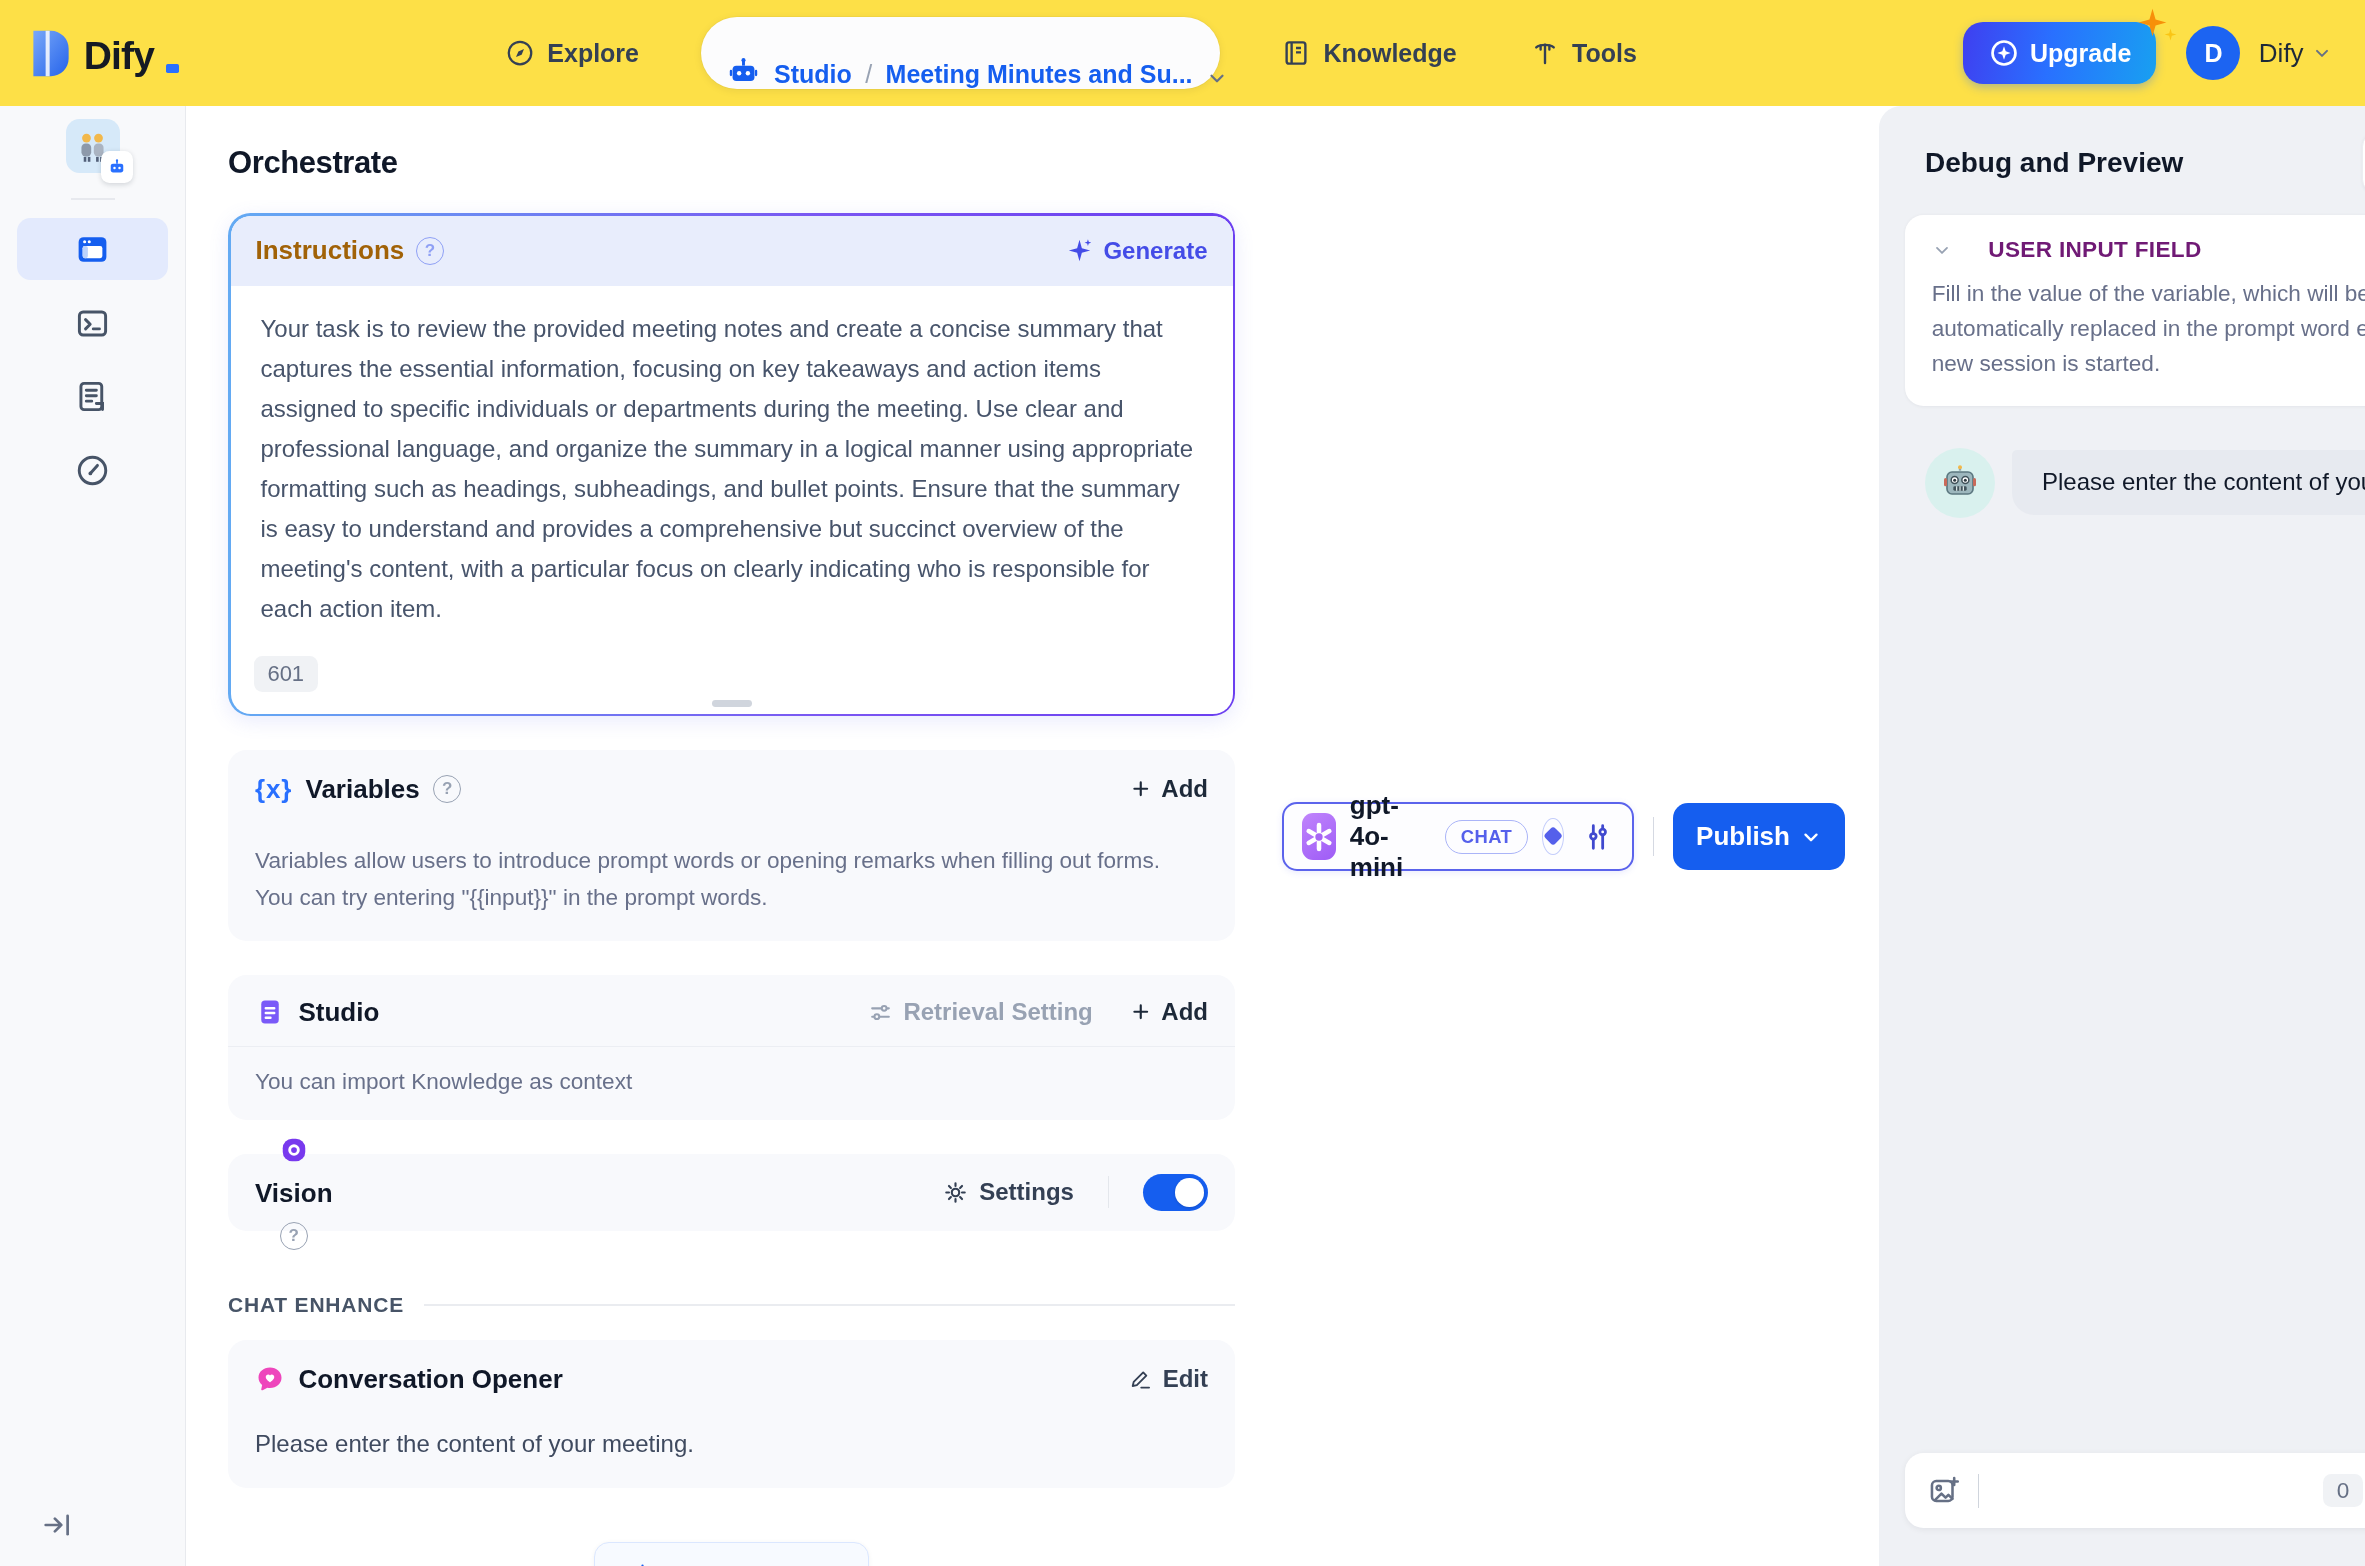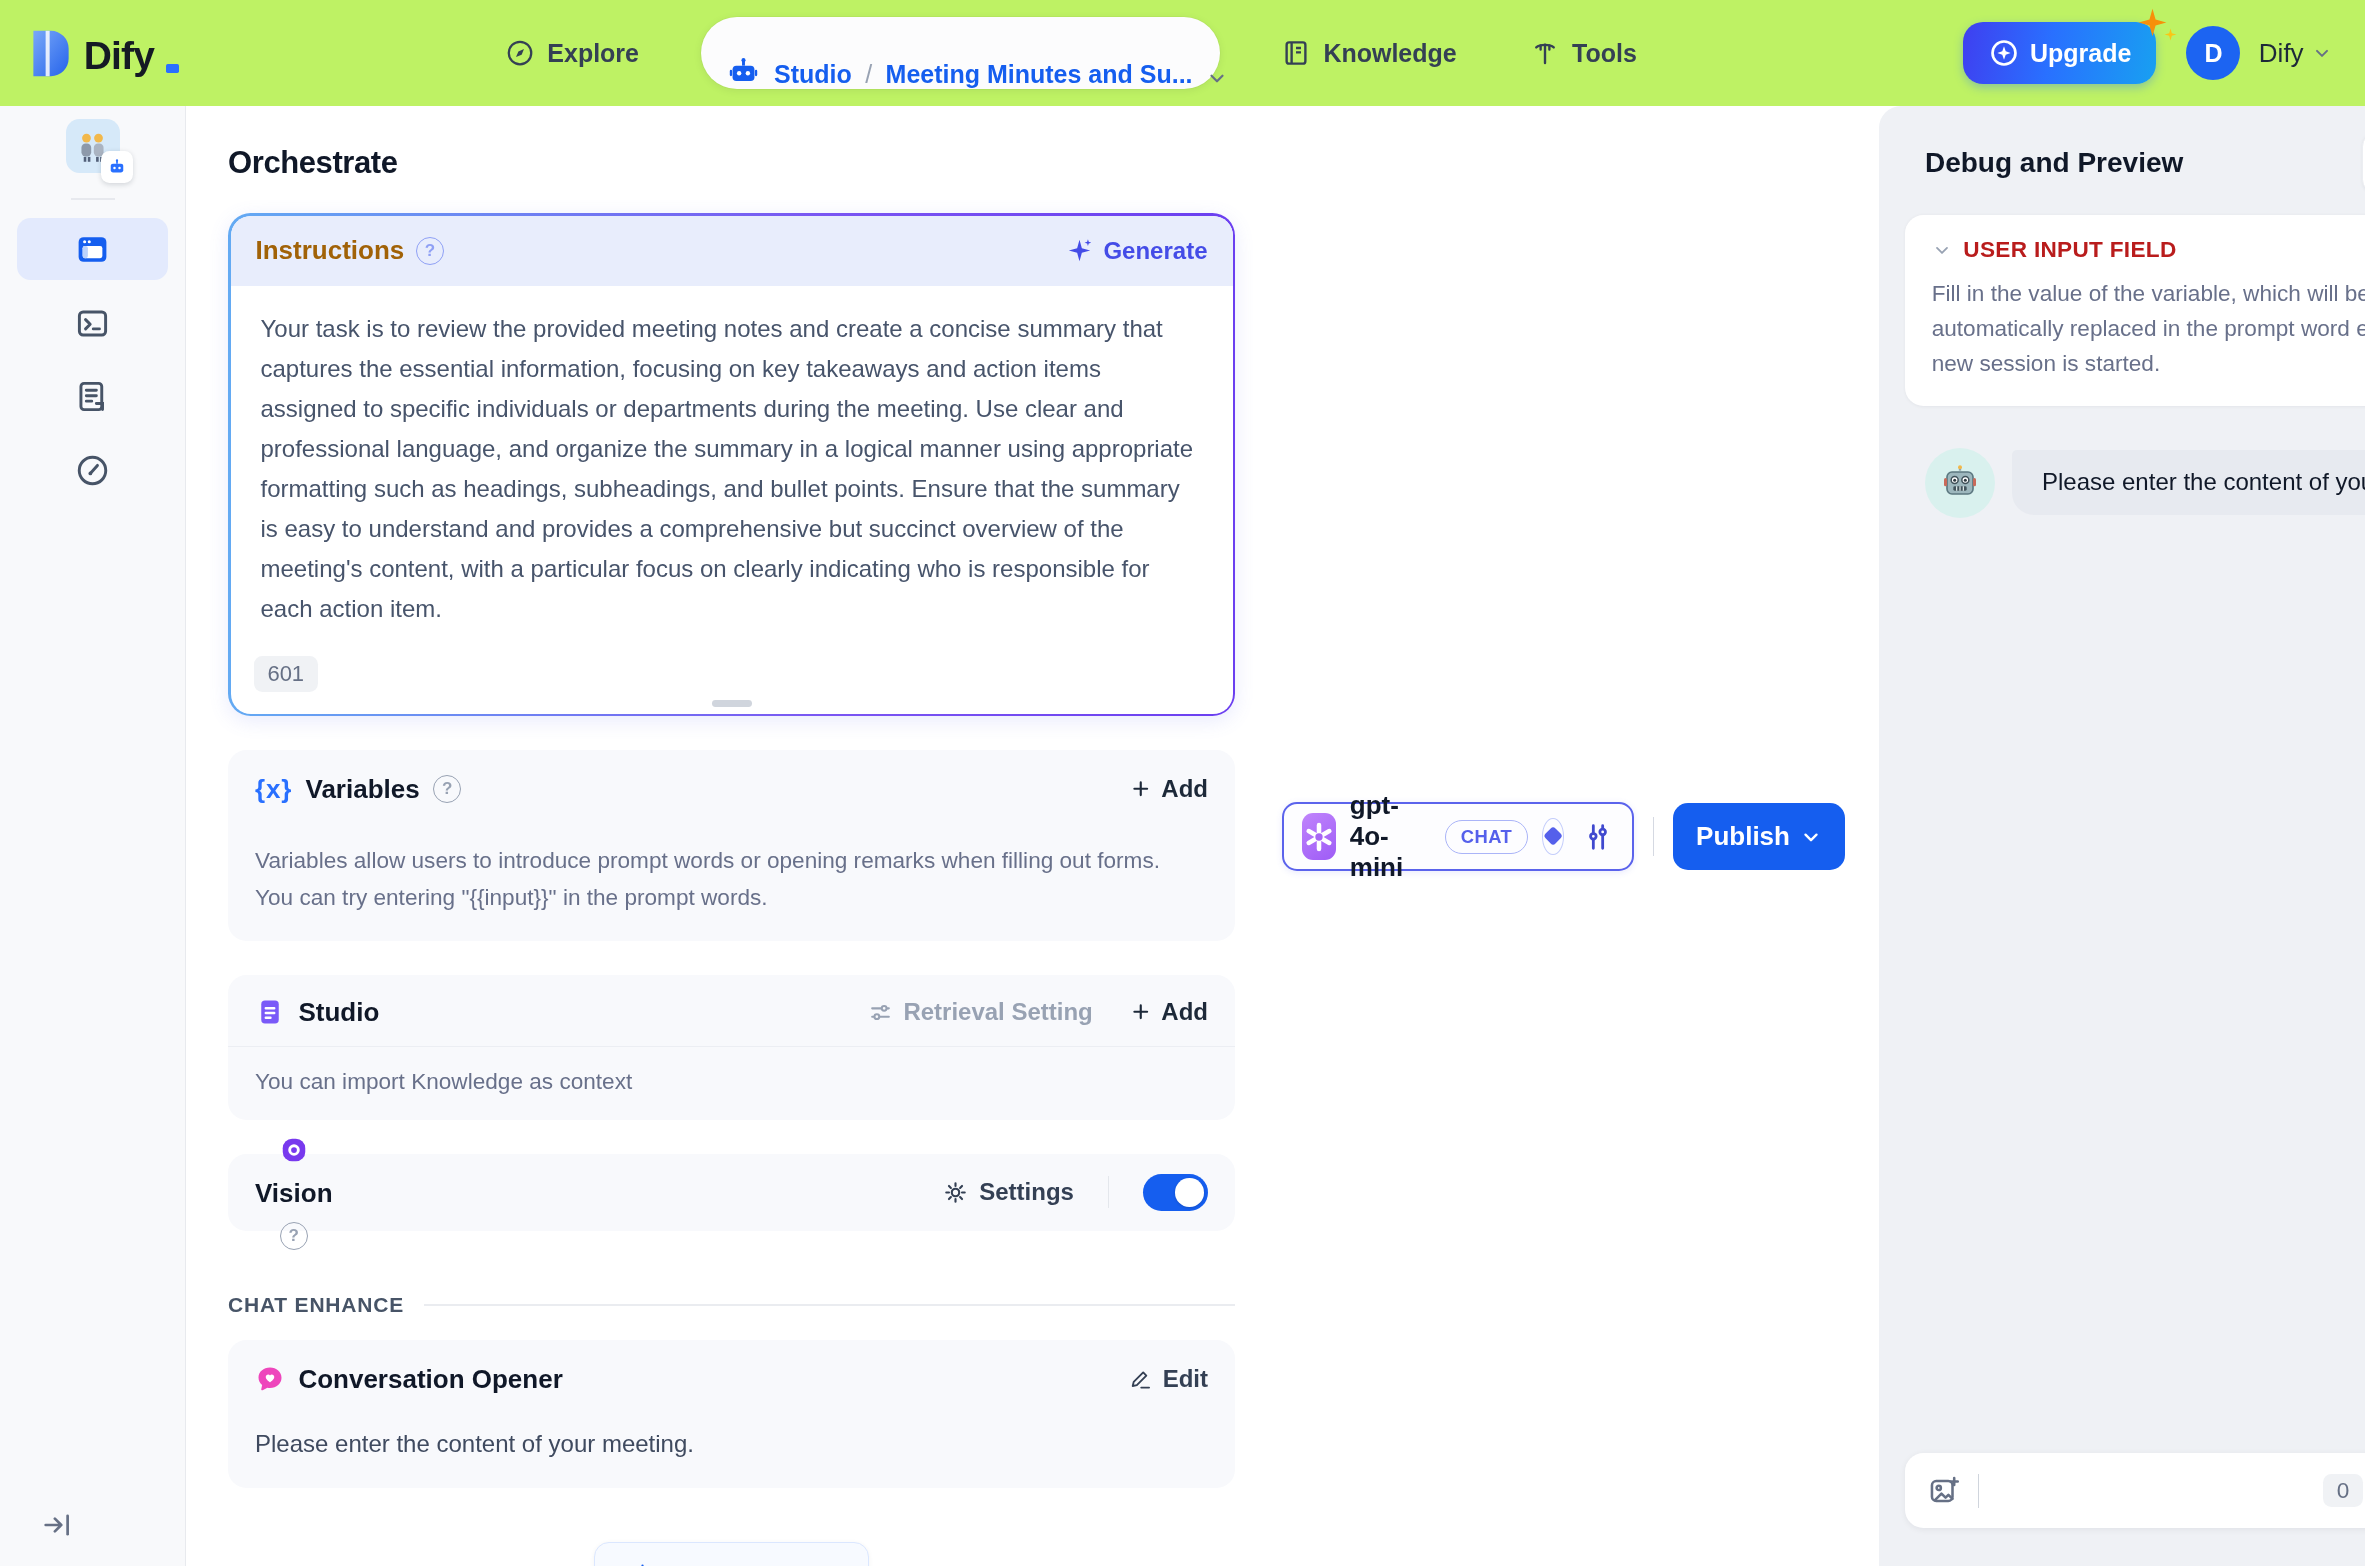--- a/index.html
+++ b/index.html
@@ -6,21 +6,21 @@
   html,body { width: 2366px; height: 1566px; overflow: hidden; }
   body {
     font-family: "Liberation Sans", "DejaVu Sans", sans-serif;
     background: #ffffff; color: #101828;
     -webkit-font-smoothing: antialiased;
   }
   svg { display: block; }
 
   
   .topbar {
-    height: 106px; background: #bef264; display: flex; align-items: center;
+    height: 106px; background: #fde047; display: flex; align-items: center;
     padding: 0 34px 0 30px;
   }
   .logo { display: flex; align-items: flex-end; gap: 11.7px; cursor: pointer; }
   .logo-text { font-size: 39px; font-weight: 800; letter-spacing: -0.8px; color: #151a24; line-height: 44px; }
   .logo-cursor { width: 13.4px; height: 8.4px; background: #2970ff; margin-bottom: 5px; border-radius: 1.7px; }
   .topnav { flex: 1; display: flex; align-items: center; justify-content: center; gap: 50px; }
   .topnav-item {
     display: flex; align-items: center; gap: 12px; font-size: 25px; font-weight: 600;
     color: #344054; cursor: pointer; padding: 8.4px 11.7px; border-radius: 10px;
   }
@@ -165,21 +165,21 @@
   .restart-btn {
     margin-left: auto; display: flex; align-items: center; gap: 10px; height: 60px; padding: 0 22px;
     background: #fff; border: 0.8px solid #eceef2; border-radius: 13.4px; color: #155eef;
     font-size: 24px; font-weight: 700; cursor: pointer; box-shadow: 0 0.8px 3.4px rgba(16,24,40,.06);
   }
   .user-input-card {
     margin: 22px 1.7px 0; background: #fff; border-radius: 18.4px; padding: 22px 27px 25px;
     box-shadow: 0 0.8px 3.4px rgba(16,24,40,.05);
   }
   .uif-head { display: flex; align-items: center; gap: 11.7px; cursor: pointer; }
-  .uif-title { font-size: 22.6px; font-weight: 700; color: #b91c1c; letter-spacing: 0.3px; }
+  .uif-title { font-size: 22.6px; font-weight: 700; color: #701a75; letter-spacing: 0.3px; margin-left: 25px; }
   .uif-desc { margin-top: 13.4px; font-size: 22.6px; line-height: 35px; color: #68708a; }
 
   .chat-msg { display: flex; align-items: flex-start; gap: 17px; margin: 42px 1.7px 0 22px; }
   .bot-avatar { width: 70px; height: 70px; border-radius: 50%; background: #d9f1ee; display: flex; align-items: center; justify-content: center; flex: none; }
   .bubble {
     background: #e7eaf0; border-radius: 5px 22px 22px 22px; padding: 18.4px 30px;
     font-size: 24px; color: #101828; margin-top: 1.7px;
   }
   .chat-spacer { flex: 1; }
   .composer {

